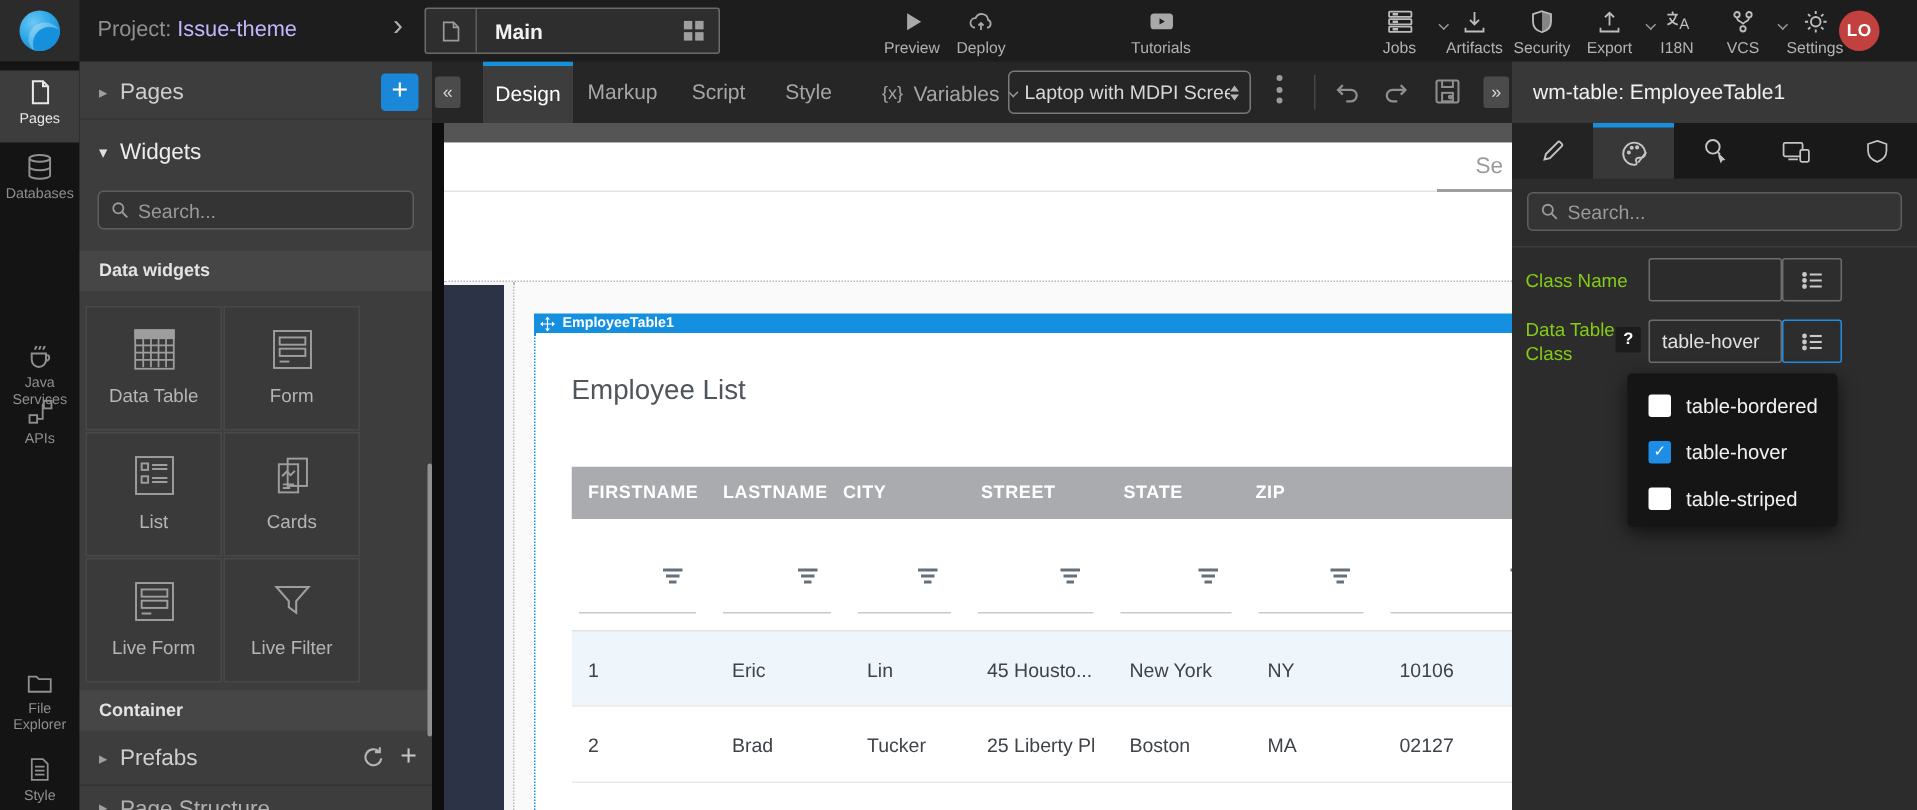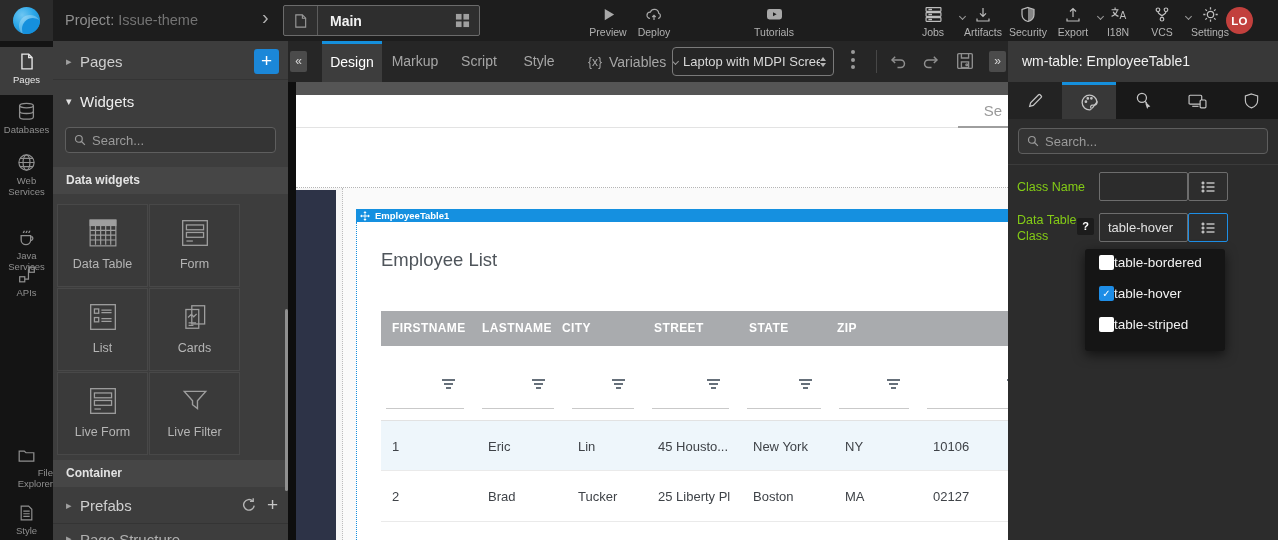--- a/index.html
+++ b/index.html
@@ -11,21 +11,21 @@
   
   .topbar { position:absolute; top:0; left:0; width:1278px; height:41px; background:#1d1d1d; }
   .logo-cell { position:absolute; left:0; top:0; width:53px; height:41px; background:#2b2b2b;
     display:flex; align-items:center; justify-content:center; }
   .logo-ball { width:27px; height:27px; border-radius:50%;
     background:radial-gradient(circle at 34% 30%, #6ec6f2 0%, #2ba7e8 45%, #0f7cc4 100%); position:relative; overflow:hidden;}
   .logo-ball:after{content:"";position:absolute;left:9px;top:11px;width:22px;height:22px;border-radius:50%;
     background:#1590dd; box-shadow:-3px -3px 0 0 rgba(255,255,255,.25);}
   .proj { position:absolute; left:65px; top:12px; font-size:14.5px; }
   .proj .plabel { color:#8f8f8f; }
-  .proj .pname { color:#737373; margin-left:4px;text-align:center; }
+  .proj .pname { color:#c4b5fd; margin-left:4px;text-align:center; }
   .tb-chev { position:absolute; left:262px; top:6px; font-size:20px; color:#b0b0b0; }
   .main-tab { position:absolute; left:283px; top:5px; width:197px; height:31px; background:#2e2e2e;
     border:1px solid #6b6b6b; border-radius:2px; display:flex; align-items:center; }
   .main-tab .doc-cell { width:34px; height:100%; border-right:1px solid #5c5c5c;
     display:flex; align-items:center; justify-content:center; color:#9a9a9a; }
   .main-tab .mt-label { flex:1; padding-left:12px; font-size:14px; font-weight:bold; color:#f2f2f2; }
   .main-tab .grid-cell { margin-right:9px; color:#9f9f9f; }
   .tb-action { position:absolute; top:5px; height:34px; text-align:center; cursor:default; }
   .tb-action .aicon { height:18px; display:flex; justify-content:center; align-items:center; color:#a8a8a8; }
   .tb-action .alabel { font-size:10.5px; color:#b0b0b0; margin-top:3px; }
@@ -134,21 +134,21 @@
   .rp-label { position:absolute; left:9px; font-size:12.5px; color:#84cc16; }
   .rp-input { position:absolute; height:29px; background:transparent; border:1px solid #6d6d6d; border-radius:2px;
     color:#e0e0e0; font-size:13px; padding:0 8px; outline:none; width:89px; }
   .rp-listbtn { position:absolute; width:40px; height:29px; background:#2d2d2d; border:1px solid #6d6d6d;
     border-radius:2px; display:flex; align-items:center; justify-content:center; color:#c9c9c9; }
   .rp-listbtn.blue { border:1.5px solid #1e8fe6; }
   .help-badge { position:absolute; left:69px; top:177px; width:17px; height:17px; background:#1c1c1c; color:#fff;
     font-size:11px; font-weight:bold; text-align:center; line-height:17px; border-radius:2px; }
   .dropdown { position:absolute; left:77px; top:208px; width:140px; height:102px; background:#151515;
     border-radius:3px; box-shadow:0 4px 12px rgba(0,0,0,.6); z-index:50; }
-  .dd-item { position:absolute; left:0; width:140px; height:31px; display:flex; align-items:flex-start; padding-left:14px; }
+  .dd-item { position:absolute; left:0; width:140px; height:31px; display:flex; align-items:center; gap:10px; padding-left:14px; }
   .cb { width:15px; height:15px; border-radius:2px; background:#ffffff; display:flex; align-items:center;
     justify-content:center; font-size:10px; color:#fff; }
   .cb.checked { background:#1e8de6; }
   .dd-label { font-size:13.5px; color:#f1f1f1; }
 </style>
 </head>
 <body>
 
 <div class="app">
 
@@ -294,51 +294,41 @@
     <div class="act-item" style="top:61px;height:46px;">
       <span class="ic">
           <svg width="19" height="19" viewBox="0 0 16 16" fill="none" stroke="currentColor" stroke-width="1.1">
             <ellipse cx="8" cy="3" rx="5.8" ry="1.9"></ellipse>
             <path d="M2.2 3v4.8c0 1 2.6 1.9 5.8 1.9s5.8-.9 5.8-1.9V3"></path>
             <path d="M2.2 7.8v4.8c0 1 2.6 1.9 5.8 1.9s5.8-.9 5.8-1.9V7.8"></path>
           </svg>
         </span>
       <div class="lb">Databases</div>
     </div>
-    <div class="act-item" style="top:112px;height:56px;">
-      <span class="ic">
-          <svg width="19" height="19" viewBox="0 0 16 16" fill="none" stroke="currentColor" stroke-width="1">
-            <circle cx="8" cy="8" r="6.4"></circle>
-            <ellipse cx="8" cy="8" rx="2.9" ry="6.4"></ellipse>
-            <path d="M1.6 8h12.8M2.5 4.6h11M2.5 11.4h11"></path>
-          </svg>
-        </span>
-      <div class="lb">Web Services</div>
-    </div>
     <div class="act-item" style="top:187px;height:52px;">
       <span class="ic">
           <svg width="19" height="19" viewBox="0 0 16 16" fill="none" stroke="currentColor" stroke-width="1.1">
             <path d="M3.5 6.5h8v3.5a4 4 0 0 1-8 0z"></path>
             <path d="M11.5 7.5h1.4a1.9 1.9 0 0 1-1.5 3.1"></path>
             <path d="M5.4 4.3c0-1 .7-1 .7-2M7.7 4.3c0-1 .7-1 .7-2M10 4.3c0-1 .7-1 .7-2"></path>
           </svg>
         </span>
       <div class="lb">Java Services</div>
     </div>
     <div class="act-item" style="top:224px;height:46px;">
       <span class="ic">
           <svg width="18" height="19" viewBox="0 0 16 16" fill="none" stroke="currentColor" stroke-width="1.1">
             <rect x="1.5" y="10" width="4.5" height="4.5"></rect>
             <rect x="10" y="1.5" width="4.5" height="4.5"></rect>
             <path d="M6 12.2h3.3V3.8H10"></path>
           </svg>
         </span>
       <div class="lb">APIs</div>
     </div>
-    <div class="act-item" style="top:405px;height:56px;text-align:right;">
+    <div class="act-item" style="top:405px;height:56px;">
       <span class="ic">
           <svg width="19" height="18" viewBox="0 0 16 16" fill="none" stroke="currentColor" stroke-width="1.1">
             <path d="M1.5 13.5v-9h4.5L7.5 6h7v7.5z"></path>
           </svg>
         </span>
       <div class="lb">File Explorer</div>
     </div>
     <div class="act-item" style="top:463px;height:45px;">
       <span class="ic">
           <svg width="17" height="18" viewBox="0 0 16 16" fill="none" stroke="currentColor" stroke-width="1.1">

